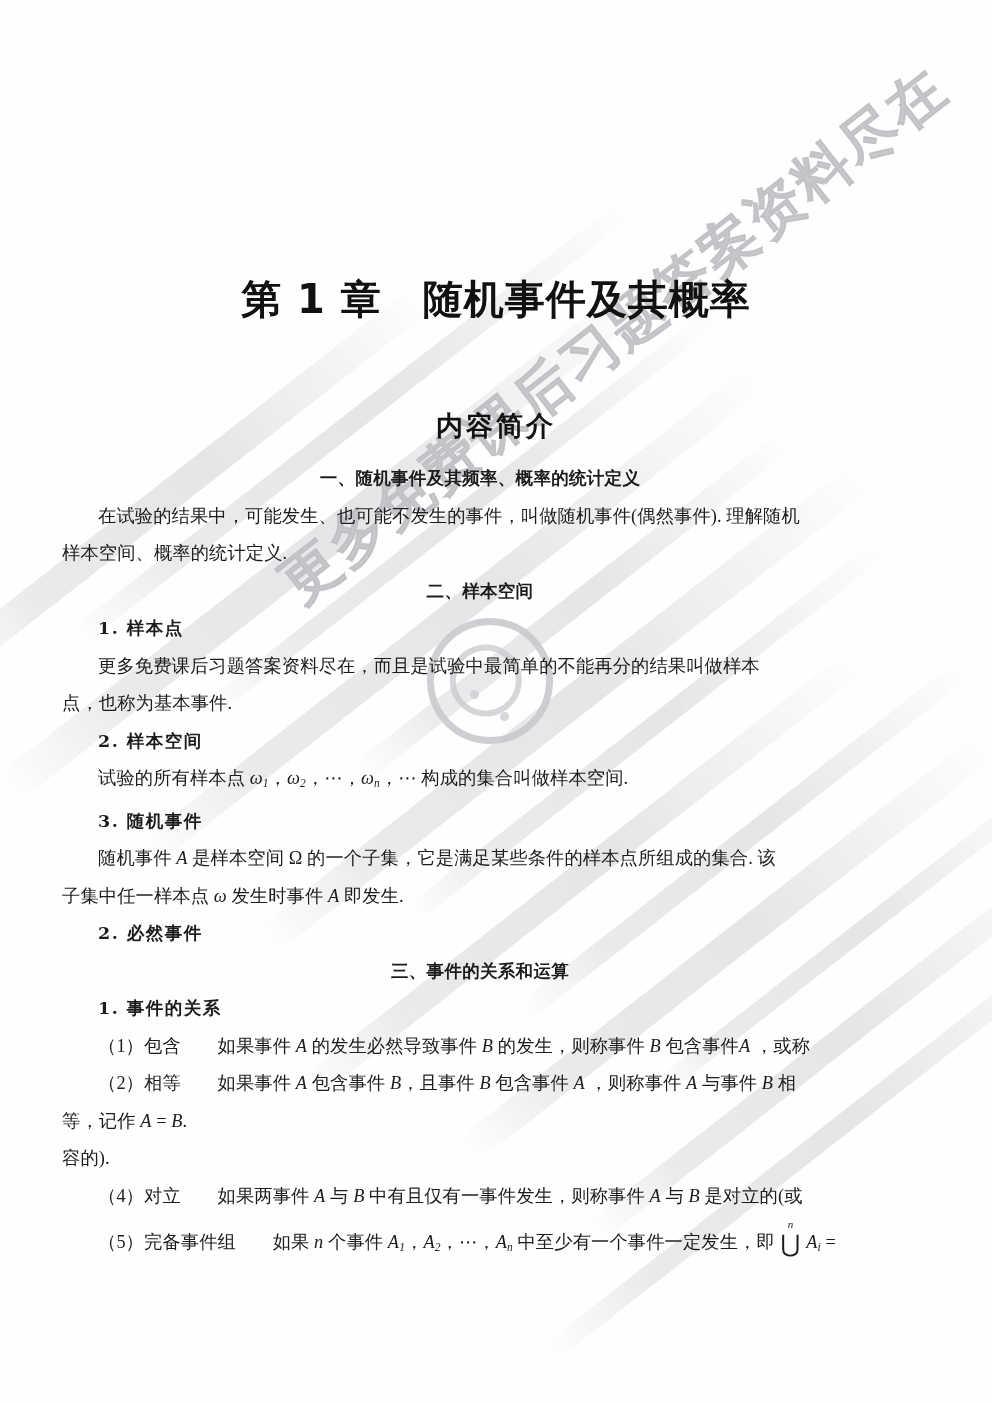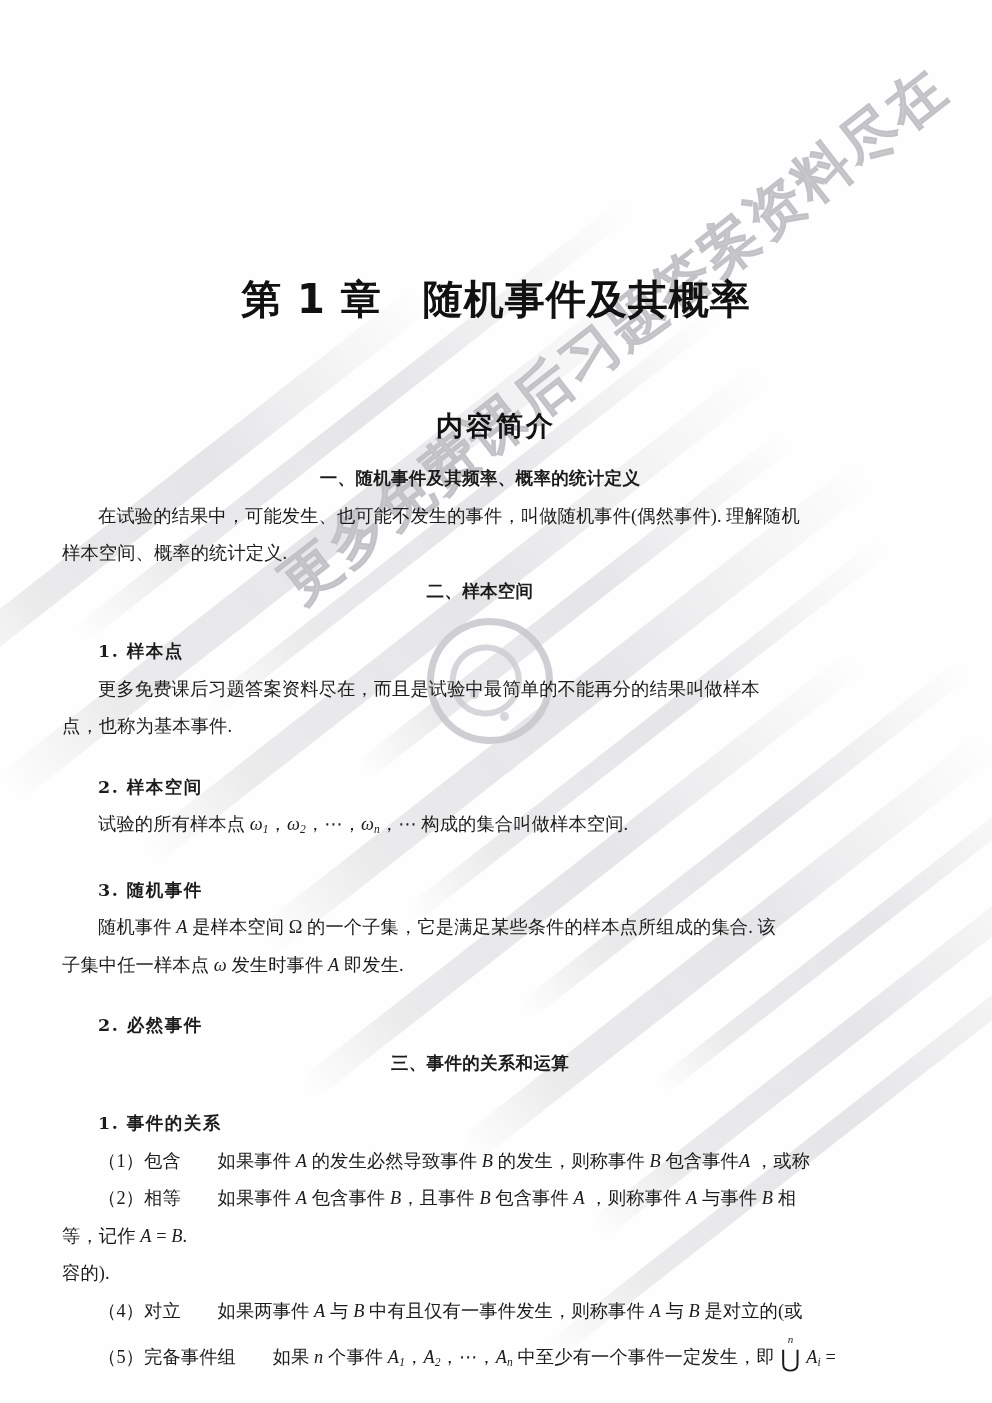--- a/index.html
+++ b/index.html
@@ -147,21 +147,20 @@
     letter-spacing: 0.3px;
     text-align: center;
   }
 
   .line.subheading {
     font-family: "DejaVu Serif", serif;
     font-weight: 600;
     padding-left: 36px;
     font-size: 17.5px;
     letter-spacing: 1.5px;
-    margin-top: 23px;
   }
 
   .line.indent {
     padding-left: 36px;
   }
 
   .line.flush {
     padding-left: 0;
   }
 

